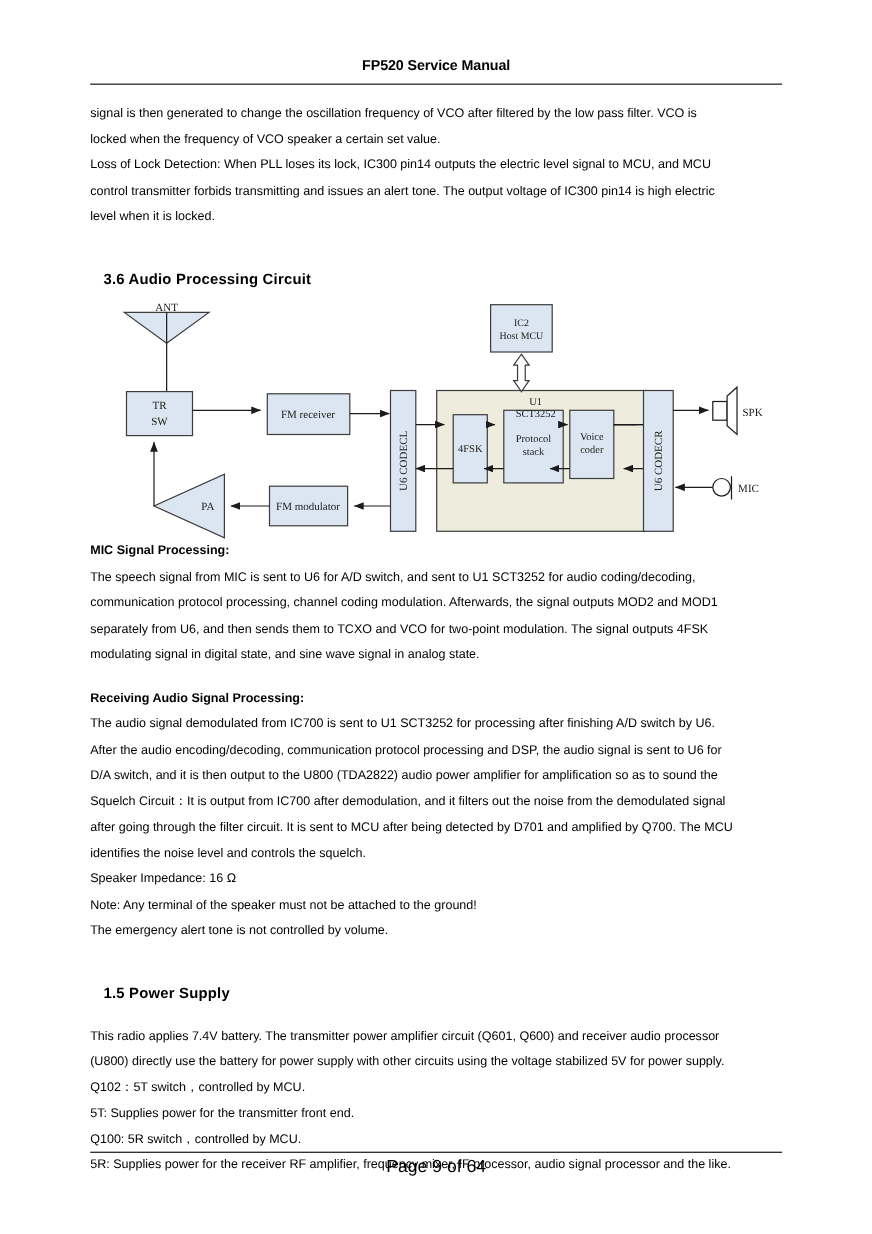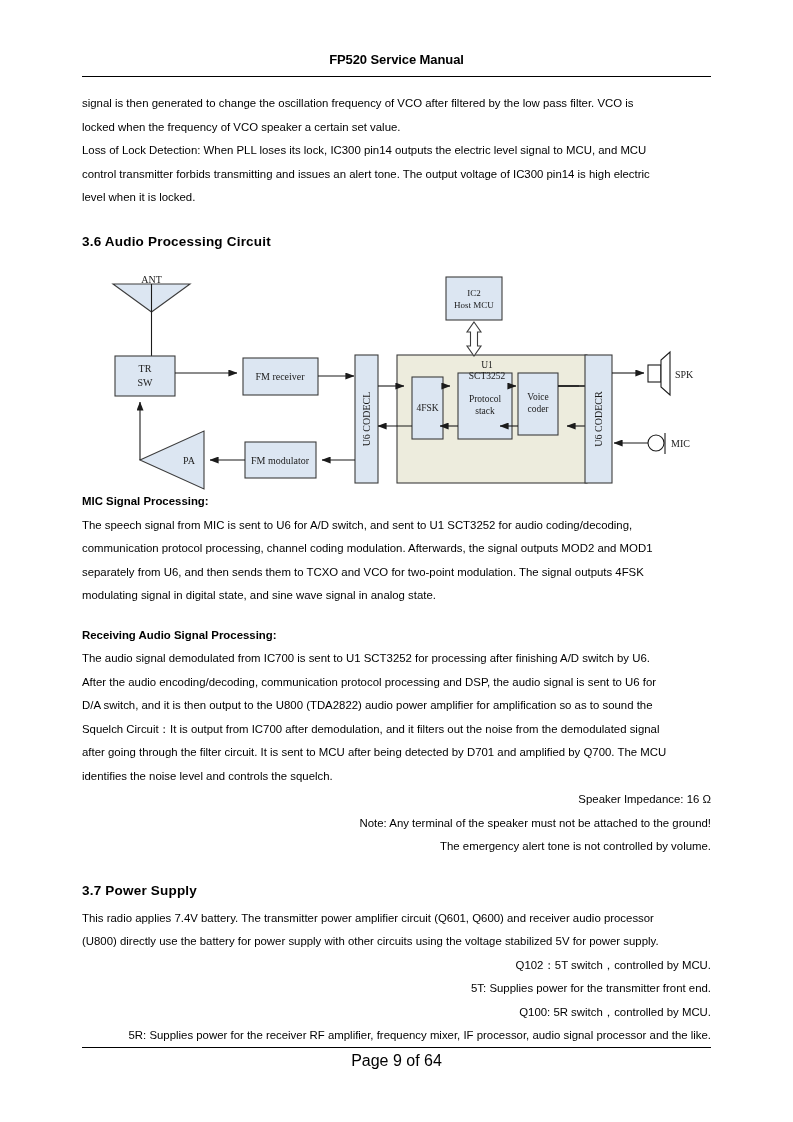--- a/index.html
+++ b/index.html
@@ -54,27 +54,27 @@
     top: 92px;
     width: 629px;
   }
   p.para {
     margin: 0;
     font-size: 11.4px;
     line-height: 23.5px;
     text-align: justify;
     text-justify: inter-word;
   }
-  p.para.nojust { text-align: right; }
+  p.para.nojust { text-align: left; }
   .lastline-left { text-align: left; }
 
   h2.section {
     font-size: 13.5px;
     font-weight: bold;
-    margin: 0;
+    margin: 12px;
     line-height: 20px;
     letter-spacing: 0.2px;
   }
   .sub-head {
     font-size: 11.4px;
     font-weight: bold;
     line-height: 23.5px;
   }
 
   .blk { display: block; }
@@ -269,21 +269,21 @@
       <span class="blk">after going through the filter circuit. It is sent to MCU after being detected by D701 and amplified by Q700. The MCU</span>
       <span class="blk lastline-left">identifies the noise level and controls the squelch.</span>
     </p>
 
     <p class="para nojust">Speaker Impedance: 16 Ω</p>
     <p class="para nojust">Note: Any terminal of the speaker must not be attached to the ground!</p>
     <p class="para nojust">The emergency alert tone is not controlled by volume.</p>
 
     <div class="gap-22"></div>
 
-    <h2 class="section">3.7 Power Supply</h2>
+    <h2 class="section">1.5 Power Supply</h2>
     <div style="height:6px;"></div>
     <p class="para">
       <span class="blk">This radio applies 7.4V battery. The transmitter power amplifier circuit (Q601, Q600) and receiver audio processor</span>
       <span class="blk lastline-left">(U800) directly use the battery for power supply with other circuits using the voltage stabilized 5V for power supply.</span>
     </p>
     <p class="para nojust">Q102：5T switch，controlled by MCU.</p>
     <p class="para nojust">5T: Supplies power for the transmitter front end.</p>
     <p class="para nojust">Q100: 5R switch，controlled by MCU.</p>
     <p class="para nojust">5R: Supplies power for the receiver RF amplifier, frequency mixer, IF processor, audio signal processor and the like.</p>
   </div>

